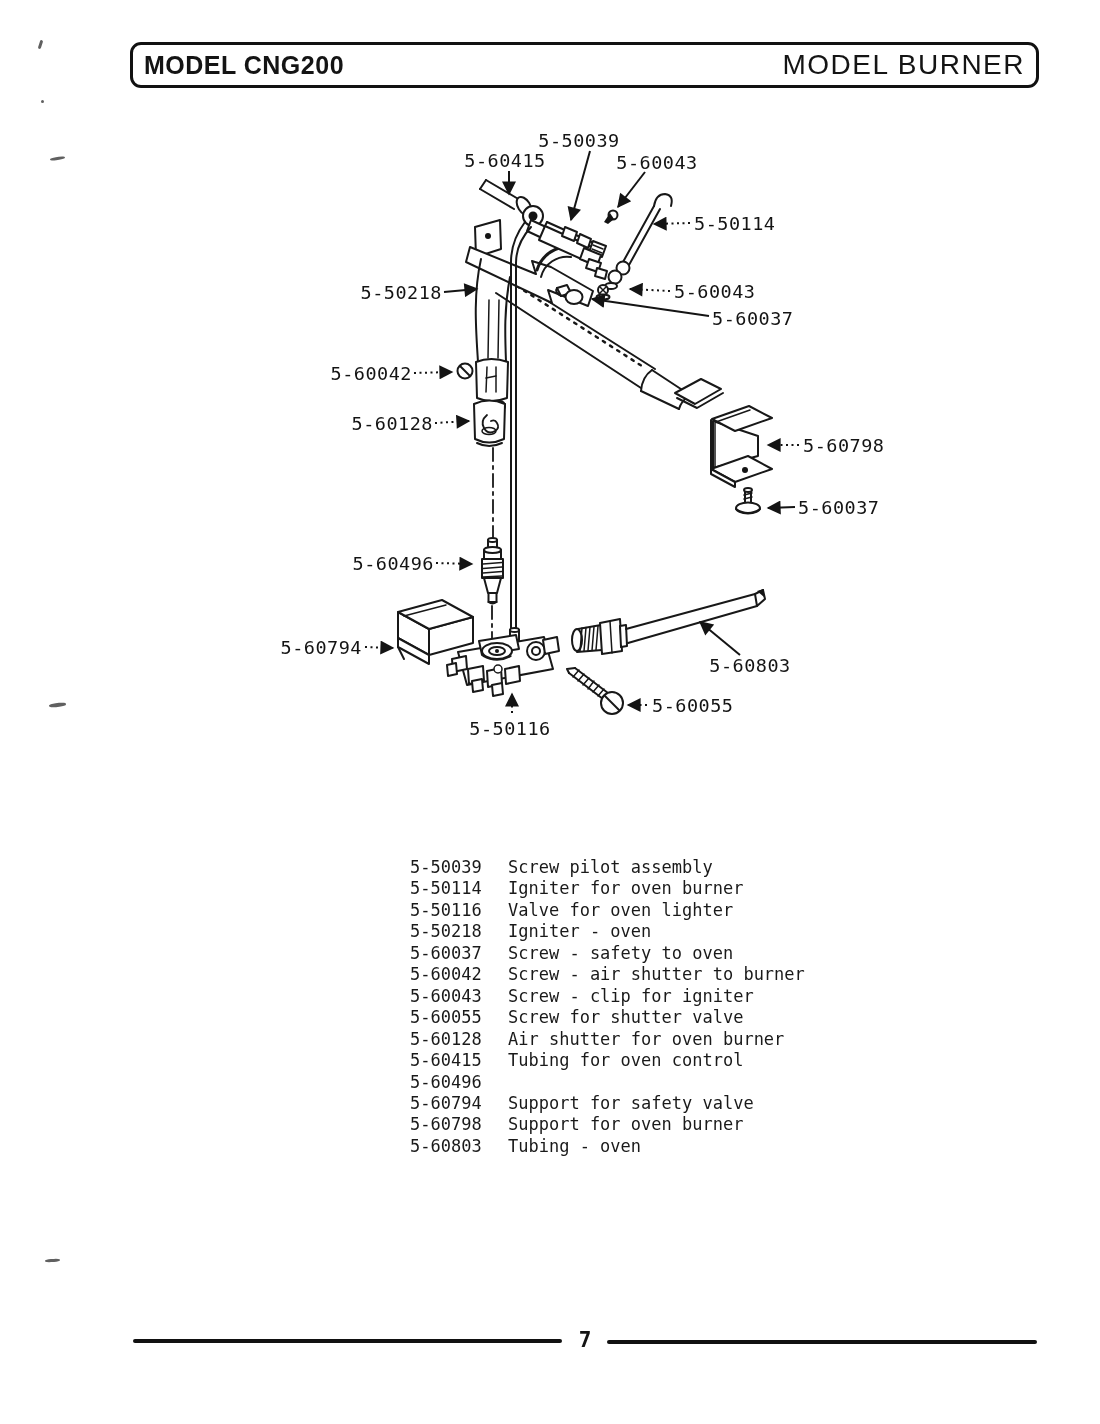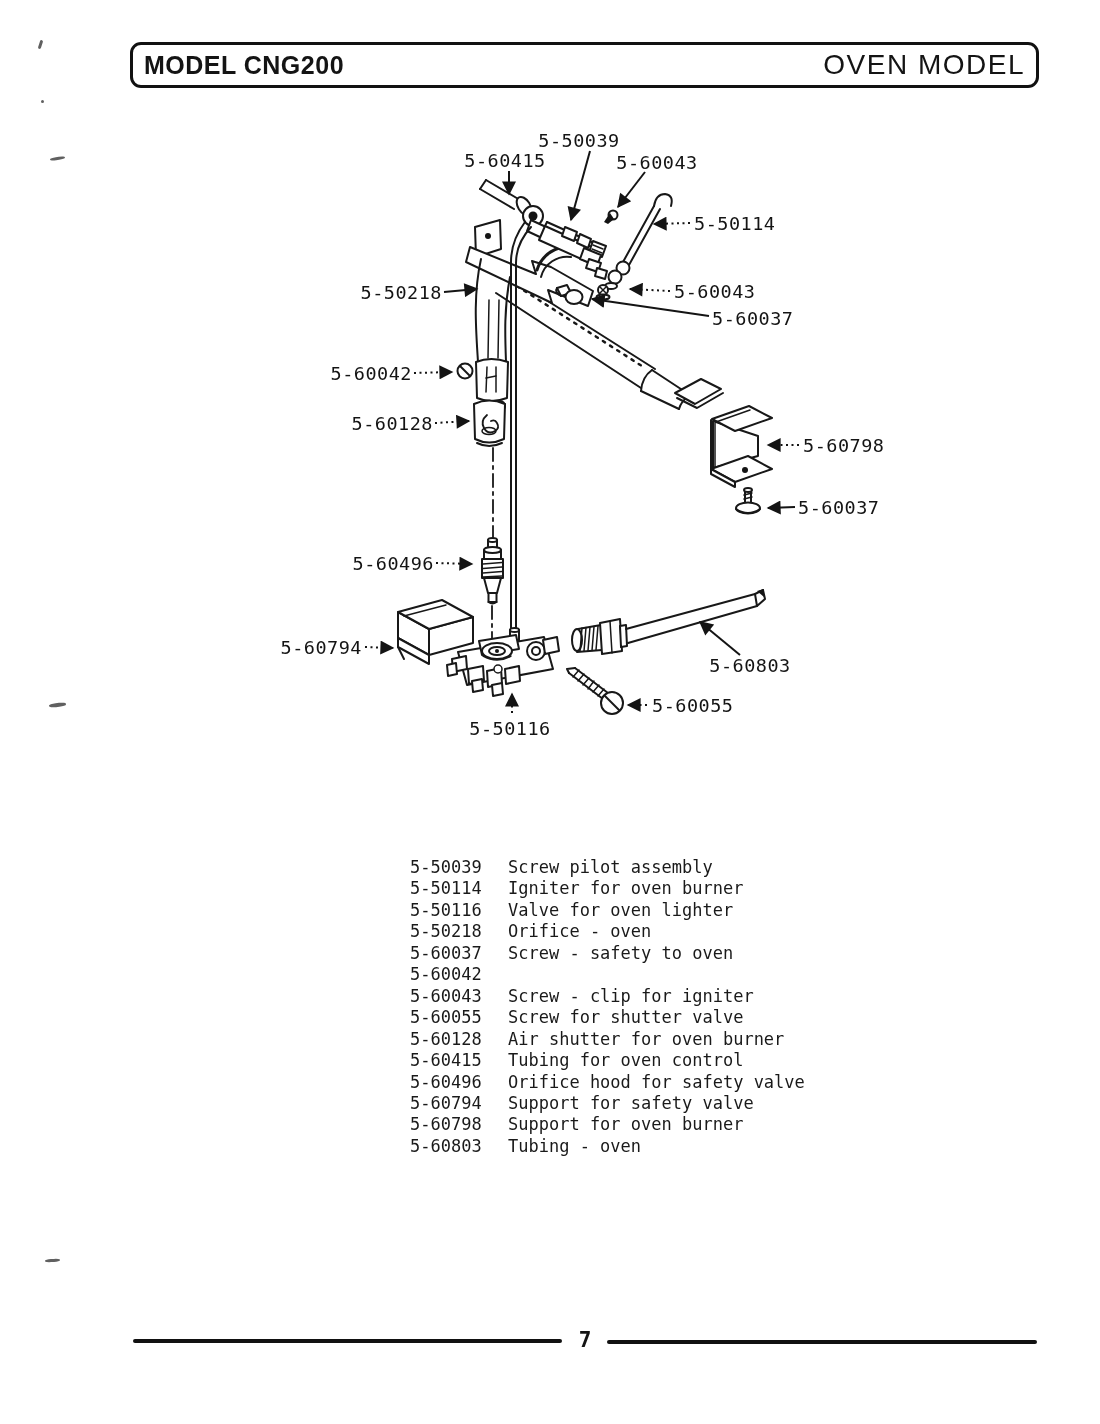--- a/index.html
+++ b/index.html
@@ -42,21 +42,21 @@
   
   .scan{position:absolute;background:#2b2b2b;border-radius:2px;opacity:.75;}
 </style>
 </head>
 <body>
 
 <div class="page">
 
   <div class="hdr">
     <span class="model">MODEL CNG200</span>
-    <span class="title">OVEN MODEL</span>
+    <span class="title">MODEL BURNER</span>
   </div>
 
   <svg class="diagram" width="1100" height="800" viewBox="0 0 1100 800">
     <defs>
       <marker id="arw" viewBox="0 0 10 10" refX="9" refY="5" markerWidth="8.5" markerHeight="7" orient="auto-start-reverse">
         <path d="M0,0 L10,5 L0,10 Z" fill="#141414"></path>
       </marker>
     </defs>
 
     <g stroke="#181818" fill="none" stroke-width="2" stroke-linecap="round" stroke-linejoin="round">
@@ -316,48 +316,48 @@
     <div class="row">
         <span class="pn">5-50114</span>
         <span class="pd">Igniter for oven burner</span>
       </div>
     <div class="row">
         <span class="pn">5-50116</span>
         <span class="pd">Valve for oven lighter</span>
       </div>
     <div class="row">
         <span class="pn">5-50218</span>
-        <span class="pd">Orifice - oven</span>
+        <span class="pd">Igniter - oven</span>
       </div>
     <div class="row">
         <span class="pn">5-60037</span>
         <span class="pd">Screw - safety to oven</span>
       </div>
     <div class="row">
         <span class="pn">5-60042</span>
+        <span class="pd">Screw - air shutter to burner</span>
       </div>
     <div class="row">
         <span class="pn">5-60043</span>
         <span class="pd">Screw - clip for igniter</span>
       </div>
     <div class="row">
         <span class="pn">5-60055</span>
         <span class="pd">Screw for shutter valve</span>
       </div>
     <div class="row">
         <span class="pn">5-60128</span>
         <span class="pd">Air shutter for oven burner</span>
       </div>
     <div class="row">
         <span class="pn">5-60415</span>
         <span class="pd">Tubing for oven control</span>
       </div>
     <div class="row">
         <span class="pn">5-60496</span>
-        <span class="pd">Orifice hood for safety valve</span>
       </div>
     <div class="row">
         <span class="pn">5-60794</span>
         <span class="pd">Support for safety valve</span>
       </div>
     <div class="row">
         <span class="pn">5-60798</span>
         <span class="pd">Support for oven burner</span>
       </div>
     <div class="row">

